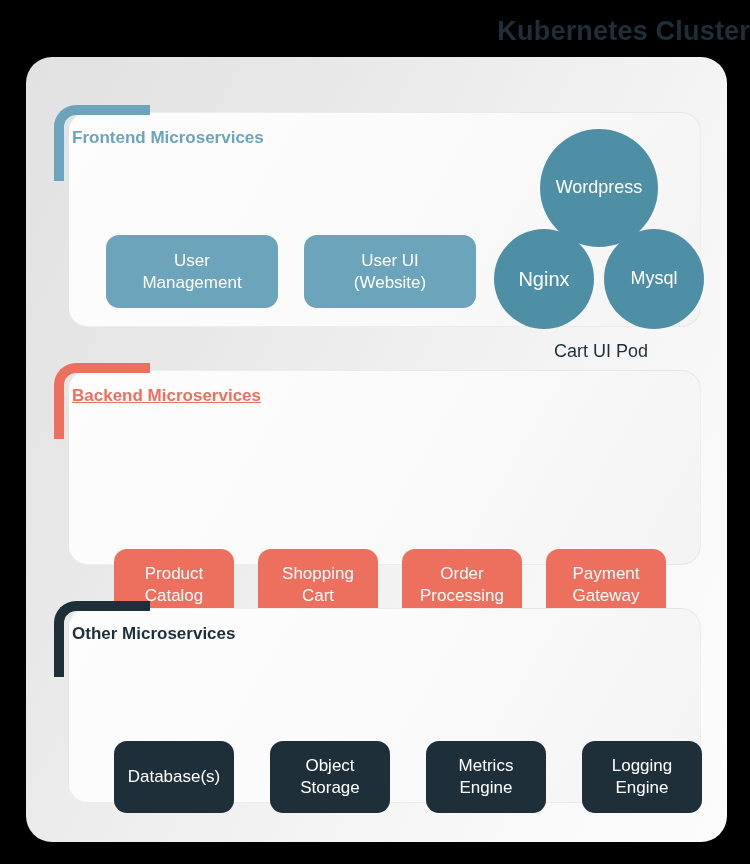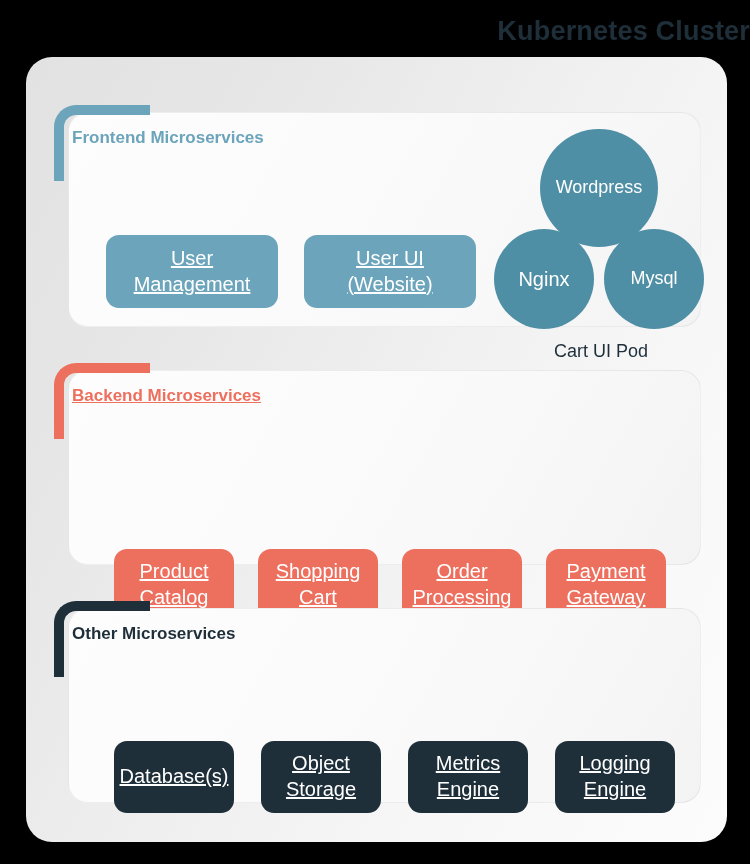--- a/index.html
+++ b/index.html
@@ -83,36 +83,35 @@
     white-space: nowrap;
   }
   .label-frontend { top: 72px;  color: #6ba4bb; }
   .label-backend  { top: 330px; color: #ed6f5e; text-decoration: underline; }
   .label-other    { top: 568px; color: #1e2f3a; }
 
   
   .svc-row { position: absolute; display: flex; }
   .row-frontend { left: 80px; top: 178px; gap: 26px; }
   .row-backend  { left: 88px; top: 444px; gap: 24px; }
-  .row-other    { left: 88px; top: 684px; gap: 27px; }
+  .row-other    { left: 88px; top: 684px; gap: 36px; }
 
   .svc-box {
     width: 155px;
     height: 68px;
     border-radius: 13px;
     display: flex;
     align-items: center;
     justify-content: center;
     text-align: center;
     color: #ffffff;
-    font-size: 20px;
+    font-size: 17px;
     line-height: 1.28;
     padding: 8px 6px;
     white-space: pre-line;
-    text-decoration: underline;
   }
   .svc-teal  { background: #6ba4bb; }
   .svc-coral { background: #ed6f5e; }
   .svc-dark  { background: #1e2f3a; }
 
   .row-frontend .svc-box { width: 172px; height: 73px; }
   .row-backend  .svc-box { width: 120px; height: 72px; margin-top: 48px; }
   .row-other    .svc-box { width: 120px; height: 72px; }
 
   

